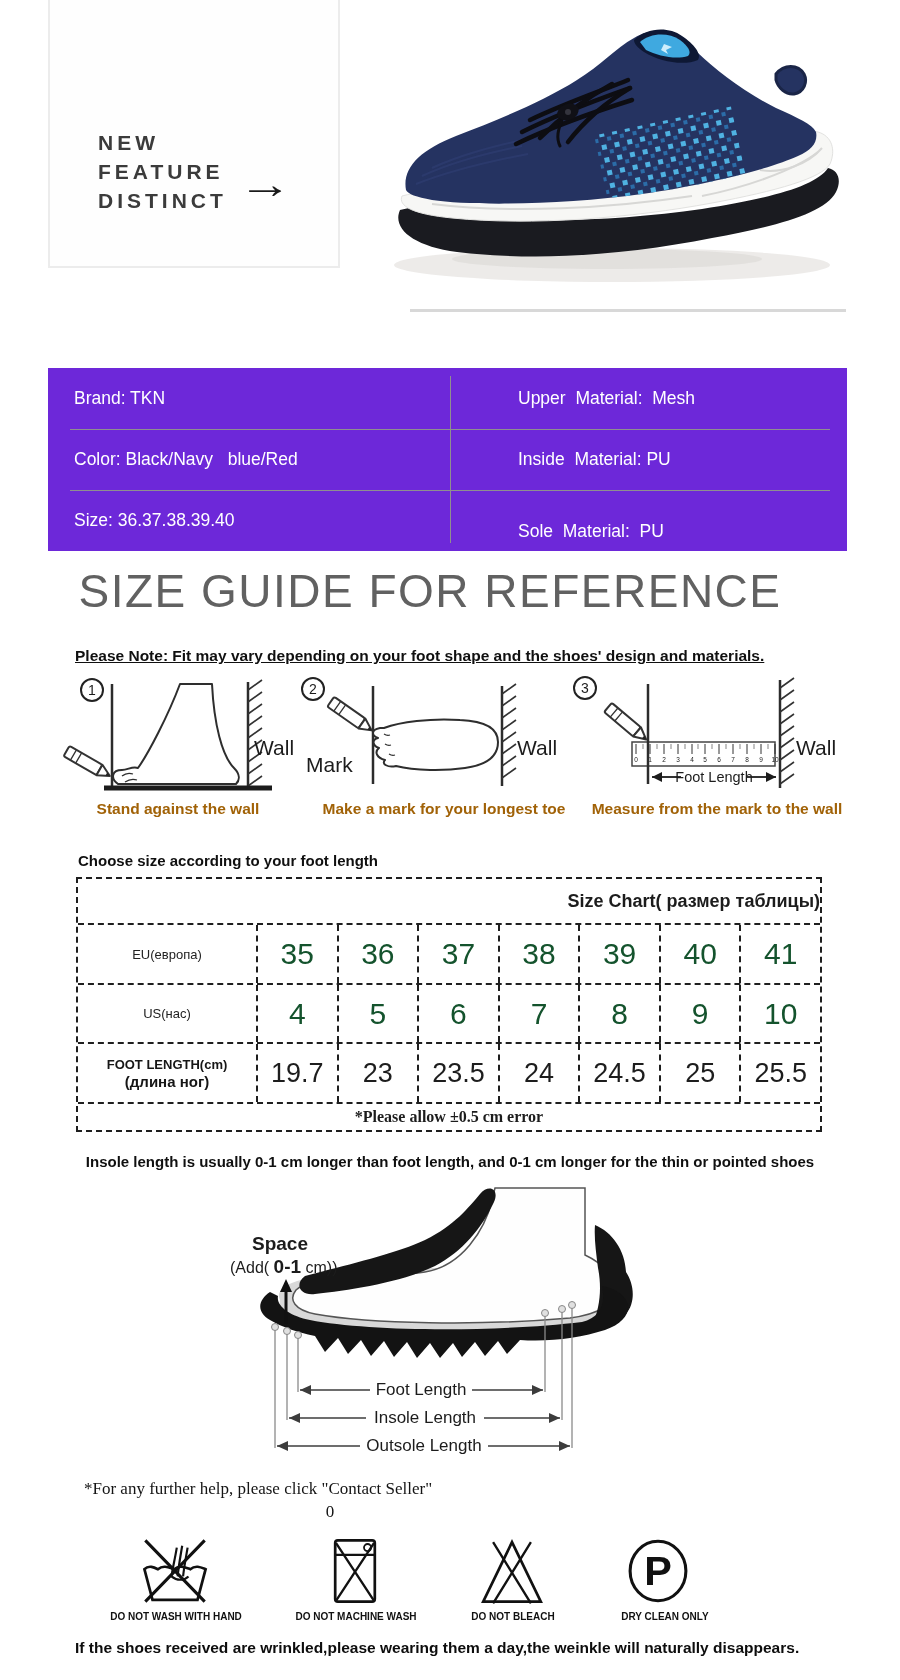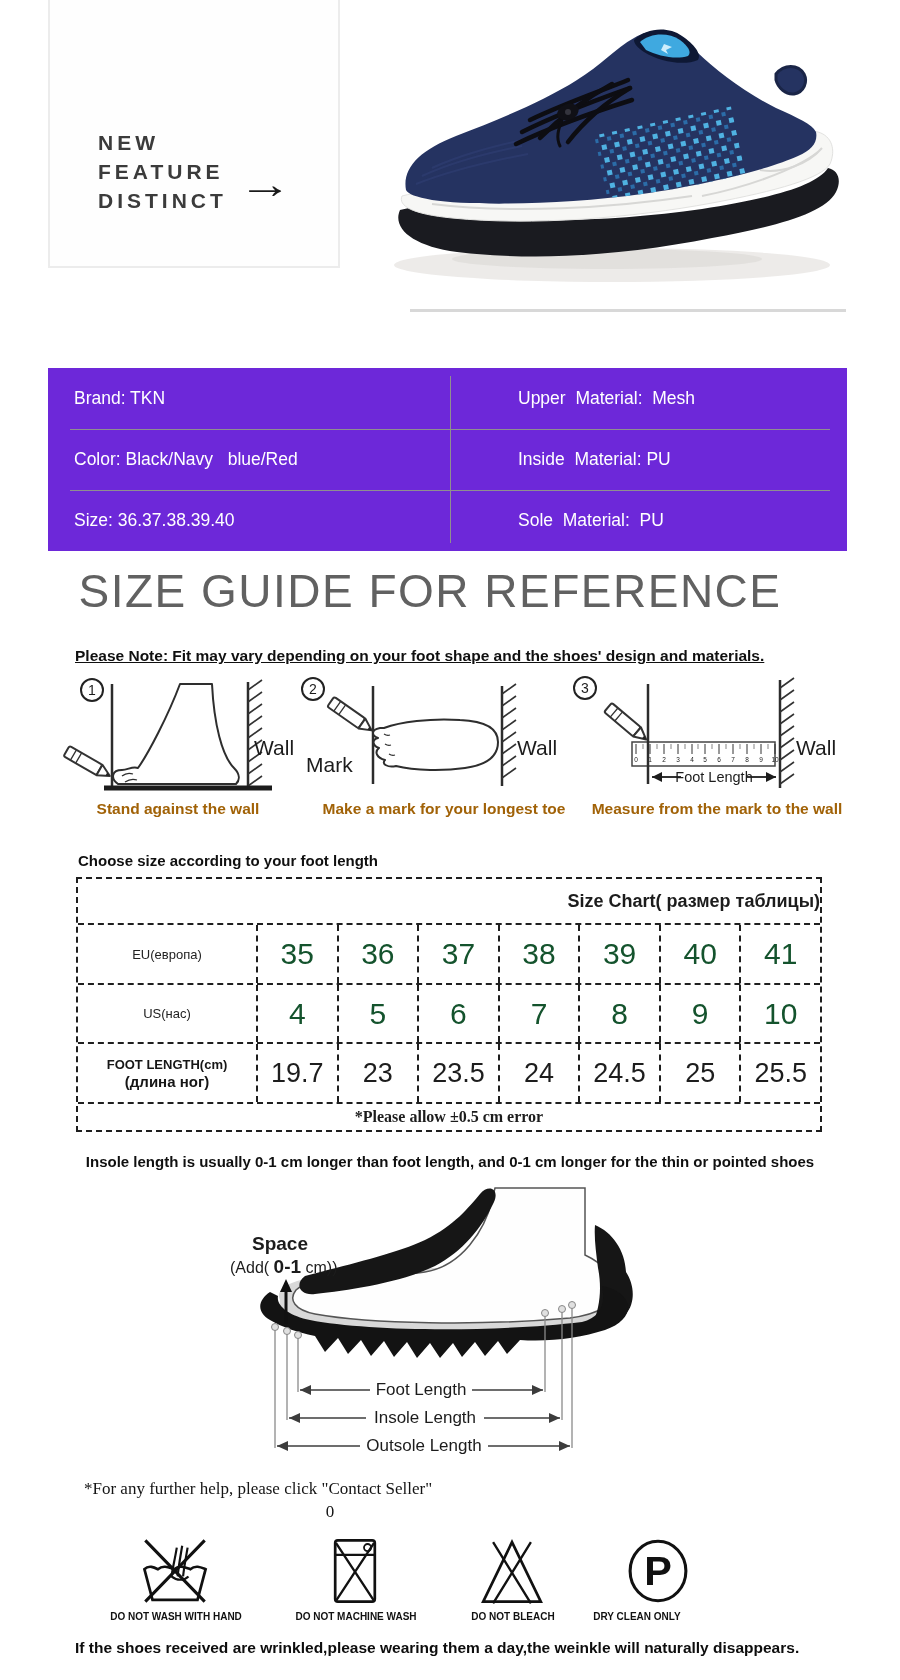--- a/index.html
+++ b/index.html
@@ -128,21 +128,21 @@
   </svg>
 
   <div class="abs photo-divider"></div>
 
   <div class="abs spec-table">
     <div class="spec-cell spec-left" style="top:0">Brand: TKN</div>
     <div class="spec-cell spec-right" style="top:0">Upper  Material:  Mesh</div>
     <div class="spec-cell spec-left" style="top:61px">Color: Black/Navy   blue/Red</div>
     <div class="spec-cell spec-right" style="top:61px">Inside  Material: PU</div>
     <div class="spec-cell spec-left" style="top:122px">Size: 36.37.38.39.40</div>
-    <div class="spec-cell spec-right" style="top:122px">Sole  Material:  PU</div>
+    <div class="spec-cell spec-right" style="top:133px">Sole  Material:  PU</div>
     <div class="spec-hline" style="left:22px;top:61px;width:760px"></div>
     <div class="spec-hline" style="left:22px;top:122px;width:760px"></div>
     <div class="spec-vline"></div>
   </div>
 
   <div class="abs guide-title">SIZE GUIDE FOR REFERENCE</div>
   <div class="abs please-note">Please Note:  Fit may vary depending on your foot shape and the shoes' design and materials.</div>
 
   <svg class="abs diagram-svg" width="860" height="130" viewBox="0 0 860 130" xmlns="http://www.w3.org/2000/svg">
     <defs>
@@ -370,16 +370,16 @@
     <path d="M19,8 L61,76 M61,8 L19,76" stroke="#111" stroke-width="2.6"></path>
   </svg>
   <svg class="abs care-icon" style="left:622px" viewBox="0 0 80 80" xmlns="http://www.w3.org/2000/svg">
     <ellipse cx="40" cy="40" rx="31" ry="33" fill="none" stroke="#111" stroke-width="3.4"></ellipse>
     <text x="40" y="56" font-size="46" font-weight="bold" text-anchor="middle" fill="#111" font-family="Liberation Sans, sans-serif">P</text>
   </svg>
 
   <div class="abs care-label" style="left:100px;width:152px">DO NOT WASH WITH HAND</div>
   <div class="abs care-label" style="left:280px;width:152px">DO NOT MACHINE WASH</div>
   <div class="abs care-label" style="left:452px;width:122px">DO NOT BLEACH</div>
-  <div class="abs care-label" style="left:576px;width:122px">DRY CLEAN ONLY</div>
+  <div class="abs care-label" style="left:604px;width:122px">DRY CLEAN ONLY</div>
 
   <div class="abs footer-note">If the shoes received are wrinkled,please wearing them a day,the weinkle will naturally disappears.</div>
 </div>
 
 </body></html>

